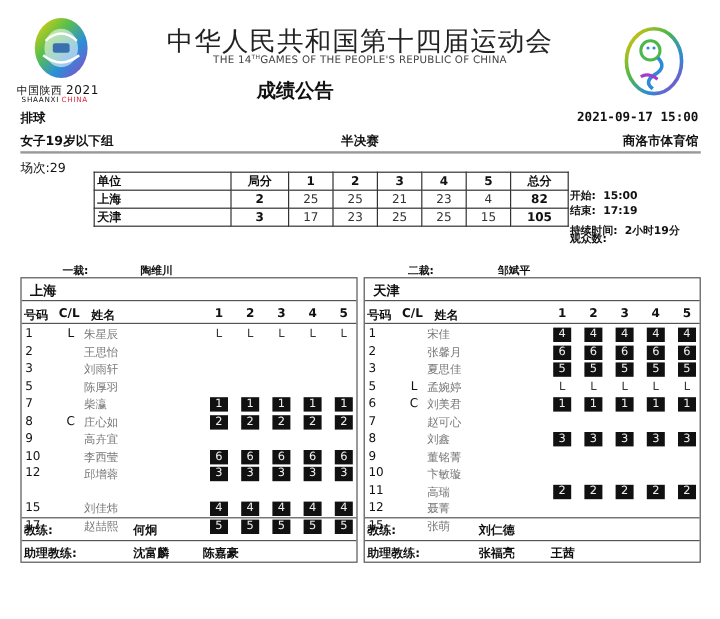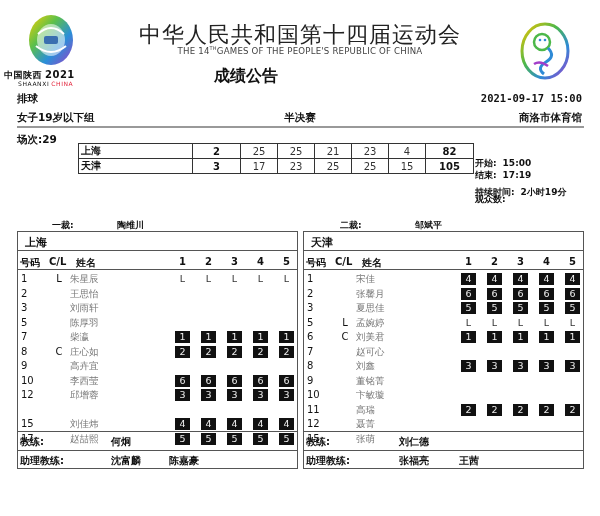--- a/index.html
+++ b/index.html
@@ -2,37 +2,37 @@
 <html><head>
 <meta charset="utf-8">
 <style>
   * { box-sizing: border-box; margin: 0; padding: 0; }
   html, body { width: 600px; height: 516px; background: #ffffff; overflow: hidden; }
   body { position: relative; font-family: "DejaVu Sans", "Liberation Sans", sans-serif; color: #111; }
   .abs { position: absolute; }
 
   
   .logo-left { left: 26px; top: 12px; width: 50px; height: 56px; }
-  .logo-left-text1 { left: 4px; top: 69px; font-size: 9px; font-weight: bold; white-space: nowrap; letter-spacing: 0.5px; }
+  .logo-left-text1 { left: 14px; top: 69px; font-size: 9px; font-weight: normal; white-space: nowrap; letter-spacing: 0.5px; }
   .logo-left-text1 .yr { font-size: 10px; margin-left: 3px; }
   .logo-left-text2 { left: 18px; top: 80px; font-size: 6px; white-space: nowrap; letter-spacing: 0.6px; }
   .logo-left-text2 .china { color: #e2233a; margin-left: 2px; }
   .main-title { left: 0; width: 600px; top: 20px; text-align: center; font-size: 22px; letter-spacing: 1px; color: #222; font-family: "DejaVu Sans", sans-serif; }
   .sub-title { left: 0; width: 600px; top: 45px; text-align: center; font-size: 8.6px; color: #444; letter-spacing: 0.2px; }
   .sub-title sup { font-size: 5px; }
   .doc-title { left: 0; width: 492px; top: 66px; text-align: center; font-size: 16px; font-weight: bold; }
   .logo-right { left: 518px; top: 20px; width: 54px; height: 62px; }
 
   .sport { left: 17px; top: 92px; font-size: 10.5px; font-weight: bold; }
   .datetime { right: 18px; top: 92px; font-size: 10.5px; font-weight: bold; font-family: "DejaVu Sans Mono", monospace; }
   .category { left: 17px; top: 111px; font-size: 10.5px; font-weight: bold; }
   .round { left: 0; width: 600px; text-align: center; top: 111px; font-size: 10.5px; font-weight: bold; }
   .venue { right: 18px; top: 111px; font-size: 10.5px; font-weight: bold; }
   .divider { left: 17px; top: 126px; width: 567px; height: 2px; background: #999; }
-  .match-no { left: 17px; top: 133px; font-size: 10.5px; font-weight: bold; }
+  .match-no { left: 17px; top: 133px; font-size: 10.5px; font-weight: normal; }
 
   
   table.score { position: absolute; left: 78px; top: 143px; border-collapse: collapse; font-size: 10px; }
   table.score td { border: 1px solid #333; height: 14.5px; text-align: center; padding: 0 2px; }
   table.score td.unit { width: 114px; text-align: left; font-weight: bold; }
   table.score td.sets { width: 48px; font-weight: bold; }
   table.score td.g { width: 37px; color: #333; }
   table.score td.total { width: 48px; font-weight: bold; }
   table.score tr.hdr td { font-weight: bold; color: #111; }
   table.score td.blank { border: none; border-right: 1px solid #333; }
@@ -116,20 +116,30 @@
 <div class="abs sport">排球</div>
 <div class="abs datetime">2021-09-17 15:00</div>
 <div class="abs category">女子19岁以下组</div>
 <div class="abs round">半决赛</div>
 <div class="abs venue">商洛市体育馆</div>
 <div class="abs divider"></div>
 <div class="abs match-no">场次:29</div>
 
 <table class="score">
   <tbody>
+      <tr class="hdr">
+    <td class="unit">单位</td>
+    <td class="sets">局分</td>
+    <td class="g" style="font-weight:bold;color:#111">1</td>
+    <td class="g" style="font-weight:bold;color:#111">2</td>
+    <td class="g" style="font-weight:bold;color:#111">3</td>
+    <td class="g" style="font-weight:bold;color:#111">4</td>
+    <td class="g" style="font-weight:bold;color:#111">5</td>
+    <td class="total">总分</td>
+  </tr>
   <tr>
     <td class="unit">上海</td>
     <td class="sets">2</td>
     <td class="g">25</td>
     <td class="g">25</td>
     <td class="g">21</td>
     <td class="g">23</td>
     <td class="g">4</td>
     <td class="total">82</td>
   </tr>

